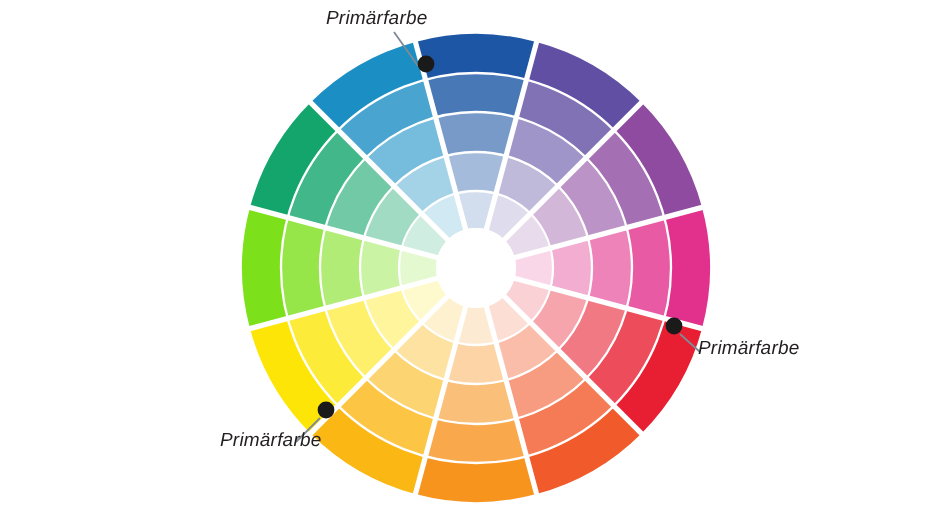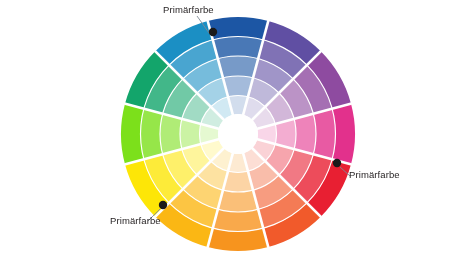--- a/index.html
+++ b/index.html
@@ -7,20 +7,21 @@
     padding: 0;
     background: #ffffff;
   }
   #stage {
     position: relative;
     width: 474px;
     height: 266px;
     background: #ffffff;
     overflow: hidden;
     font-family: "Liberation Sans", sans-serif;
+    font-style: italic;
   }
   #wheel-svg {
     position: absolute;
     left: 0;
     top: 0;
     width: 474px;
     height: 266px;
     display: block;
   }
   .annotation-label {

